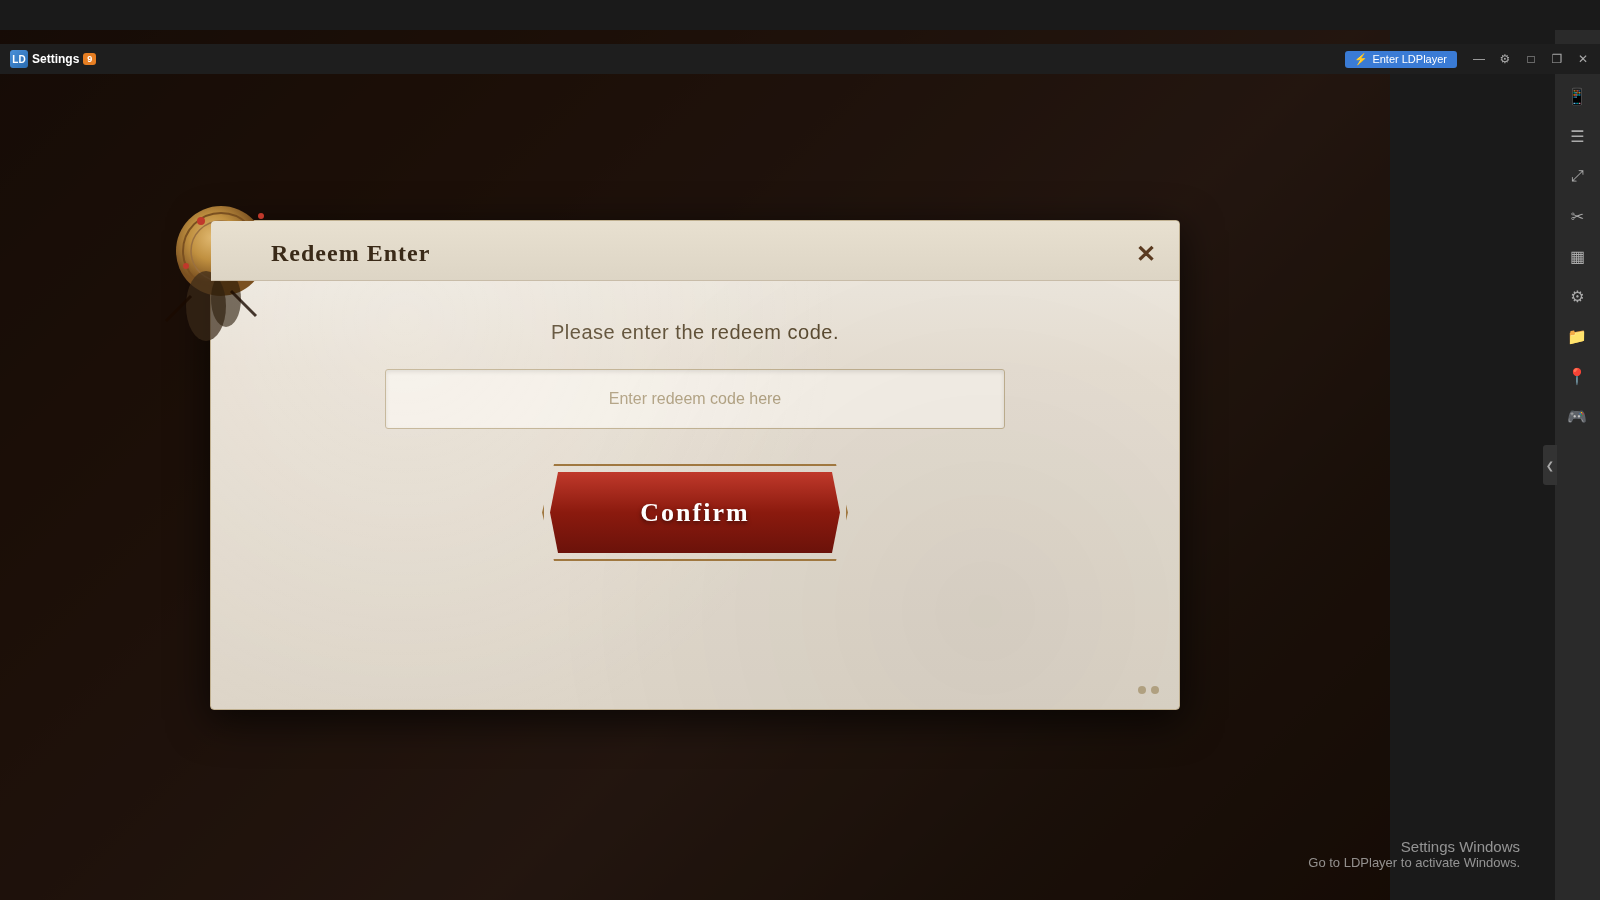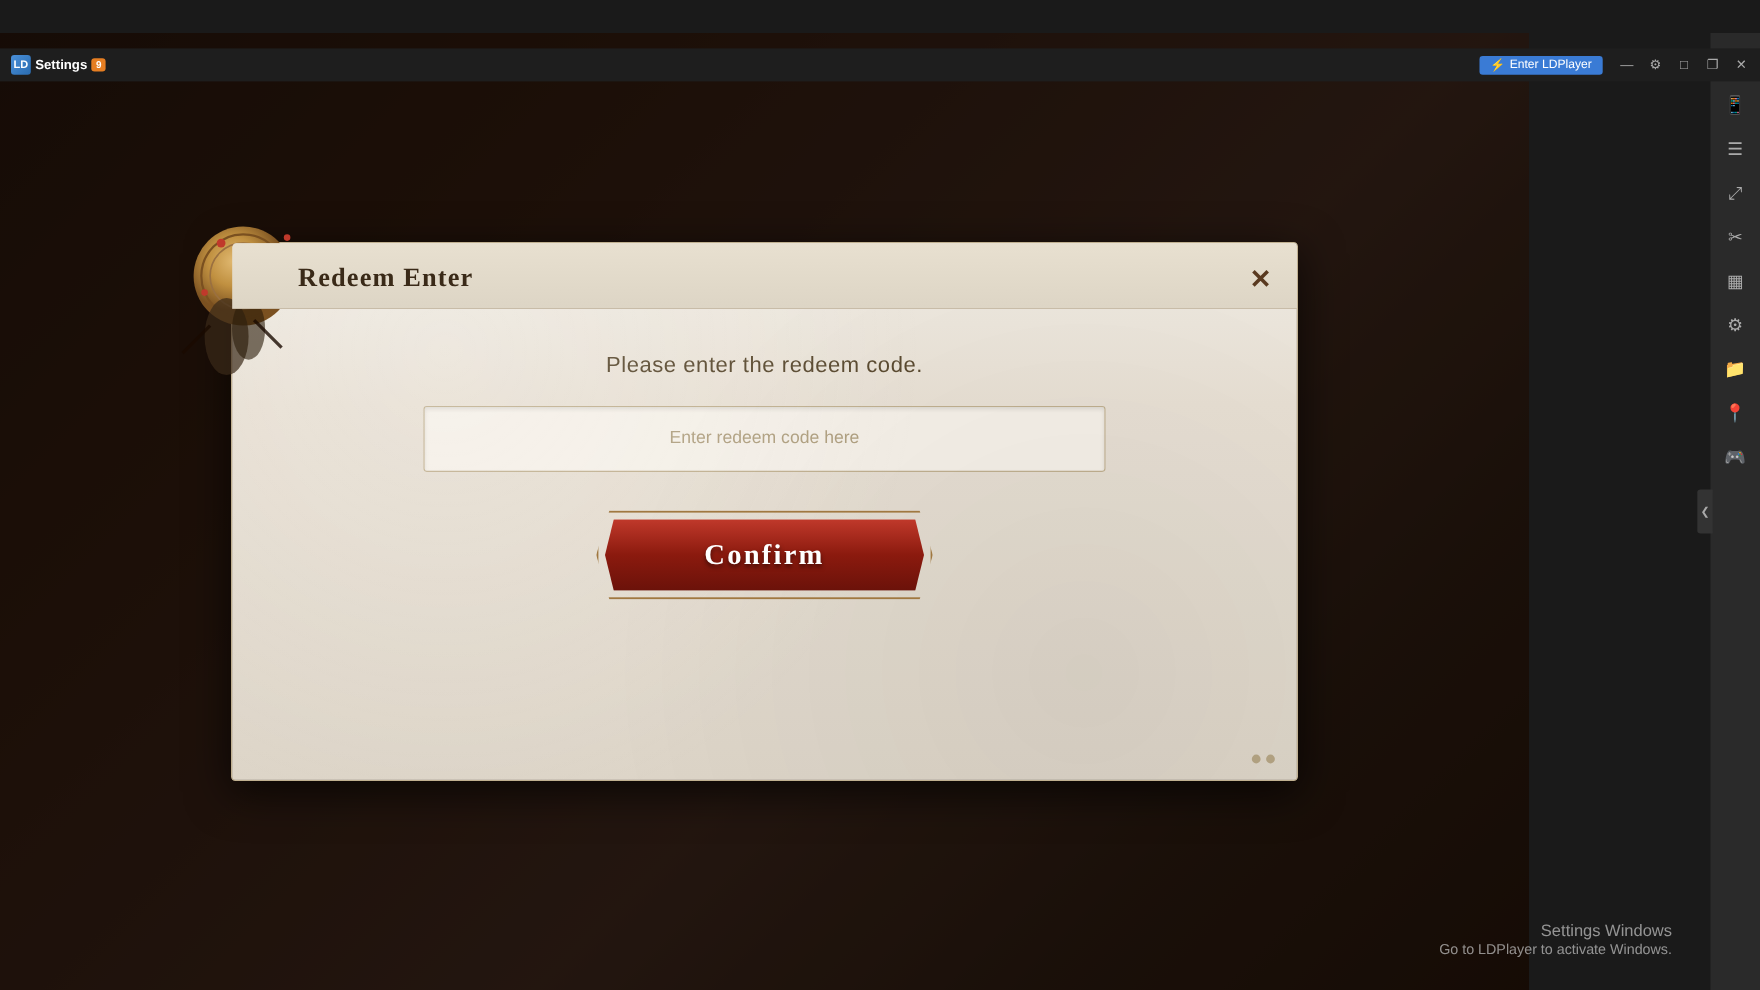--- a/index.html
+++ b/index.html
@@ -291,21 +291,21 @@
 
     
     .confirm-btn-wrapper {
       margin-top: 10px;
       position: relative;
     }
 
     .confirm-btn {
       position: relative;
       width: 290px;
-      height: 65px;
+      height: 81px;
       background: linear-gradient(180deg, #c0392b 0%, #8b1a0e 50%, #6b120a 100%);
       border: none;
       cursor: pointer;
       display: flex;
       align-items: center;
       justify-content: center;
       clip-path: polygon(8px 0%, calc(100% - 8px) 0%, 100% 50%, calc(100% - 8px) 100%, 8px 100%, 0% 50%);
       box-shadow: 0 4px 12px rgba(139, 26, 14, 0.6);
     }
 

